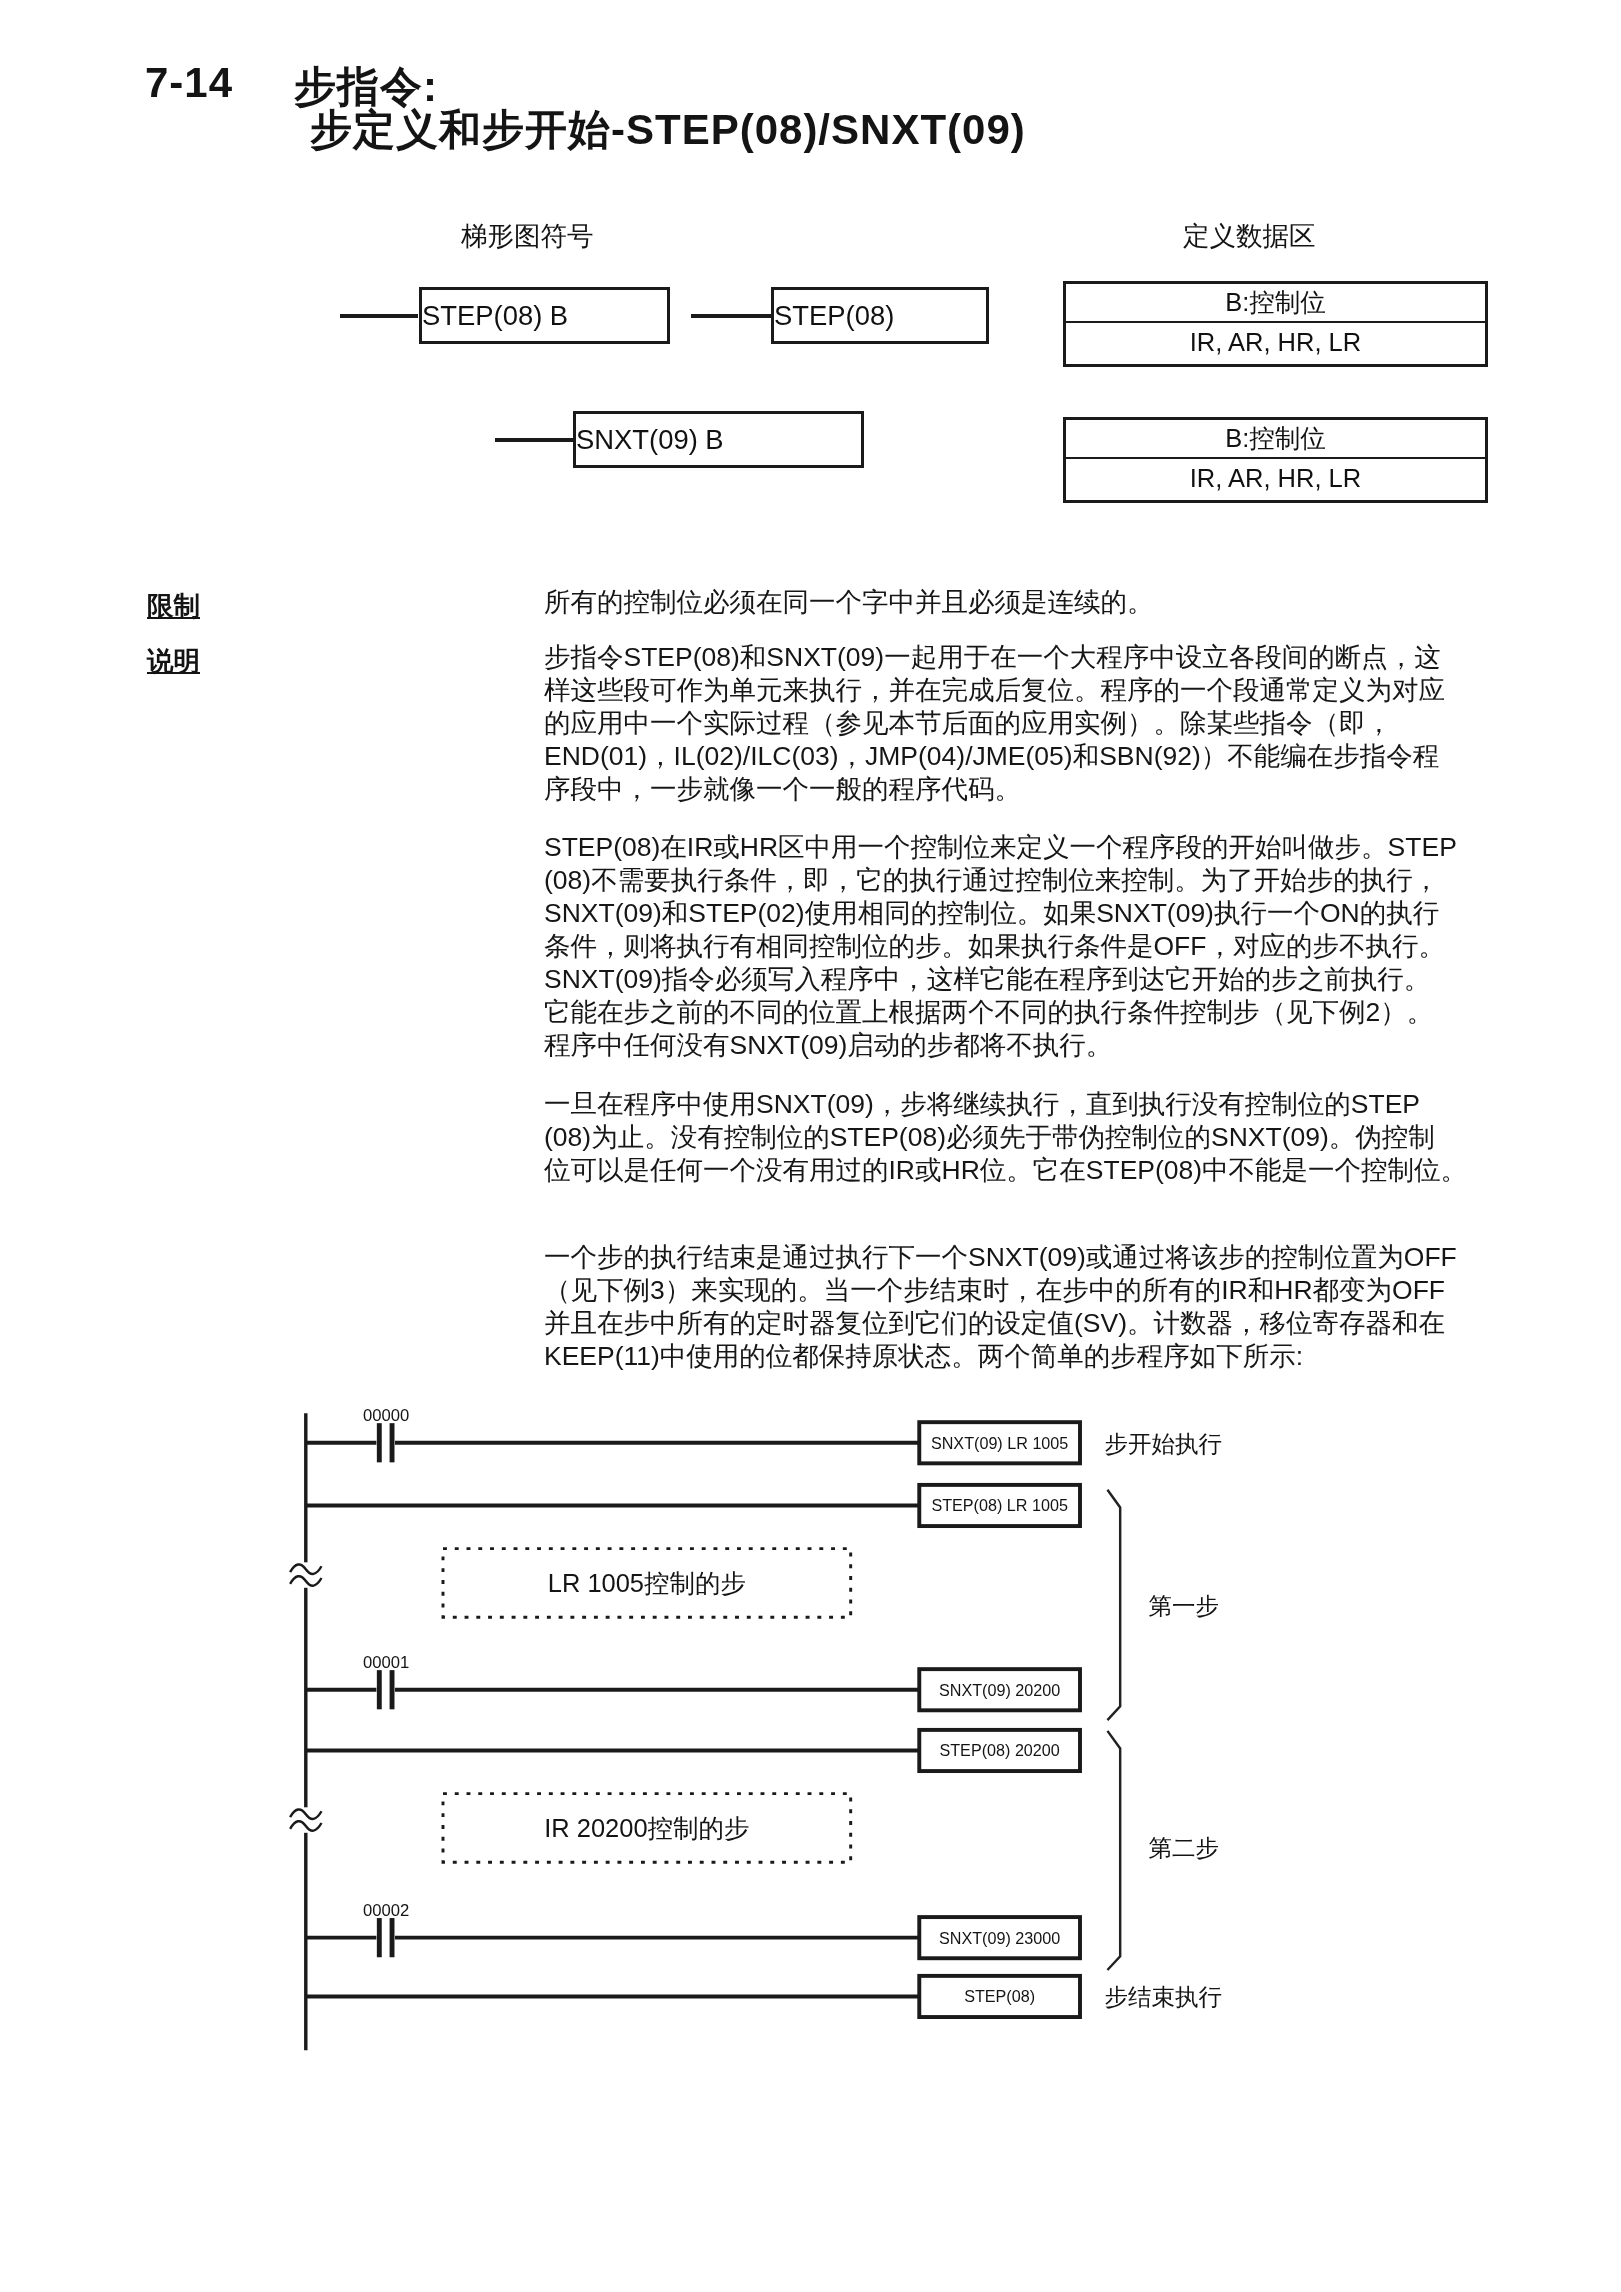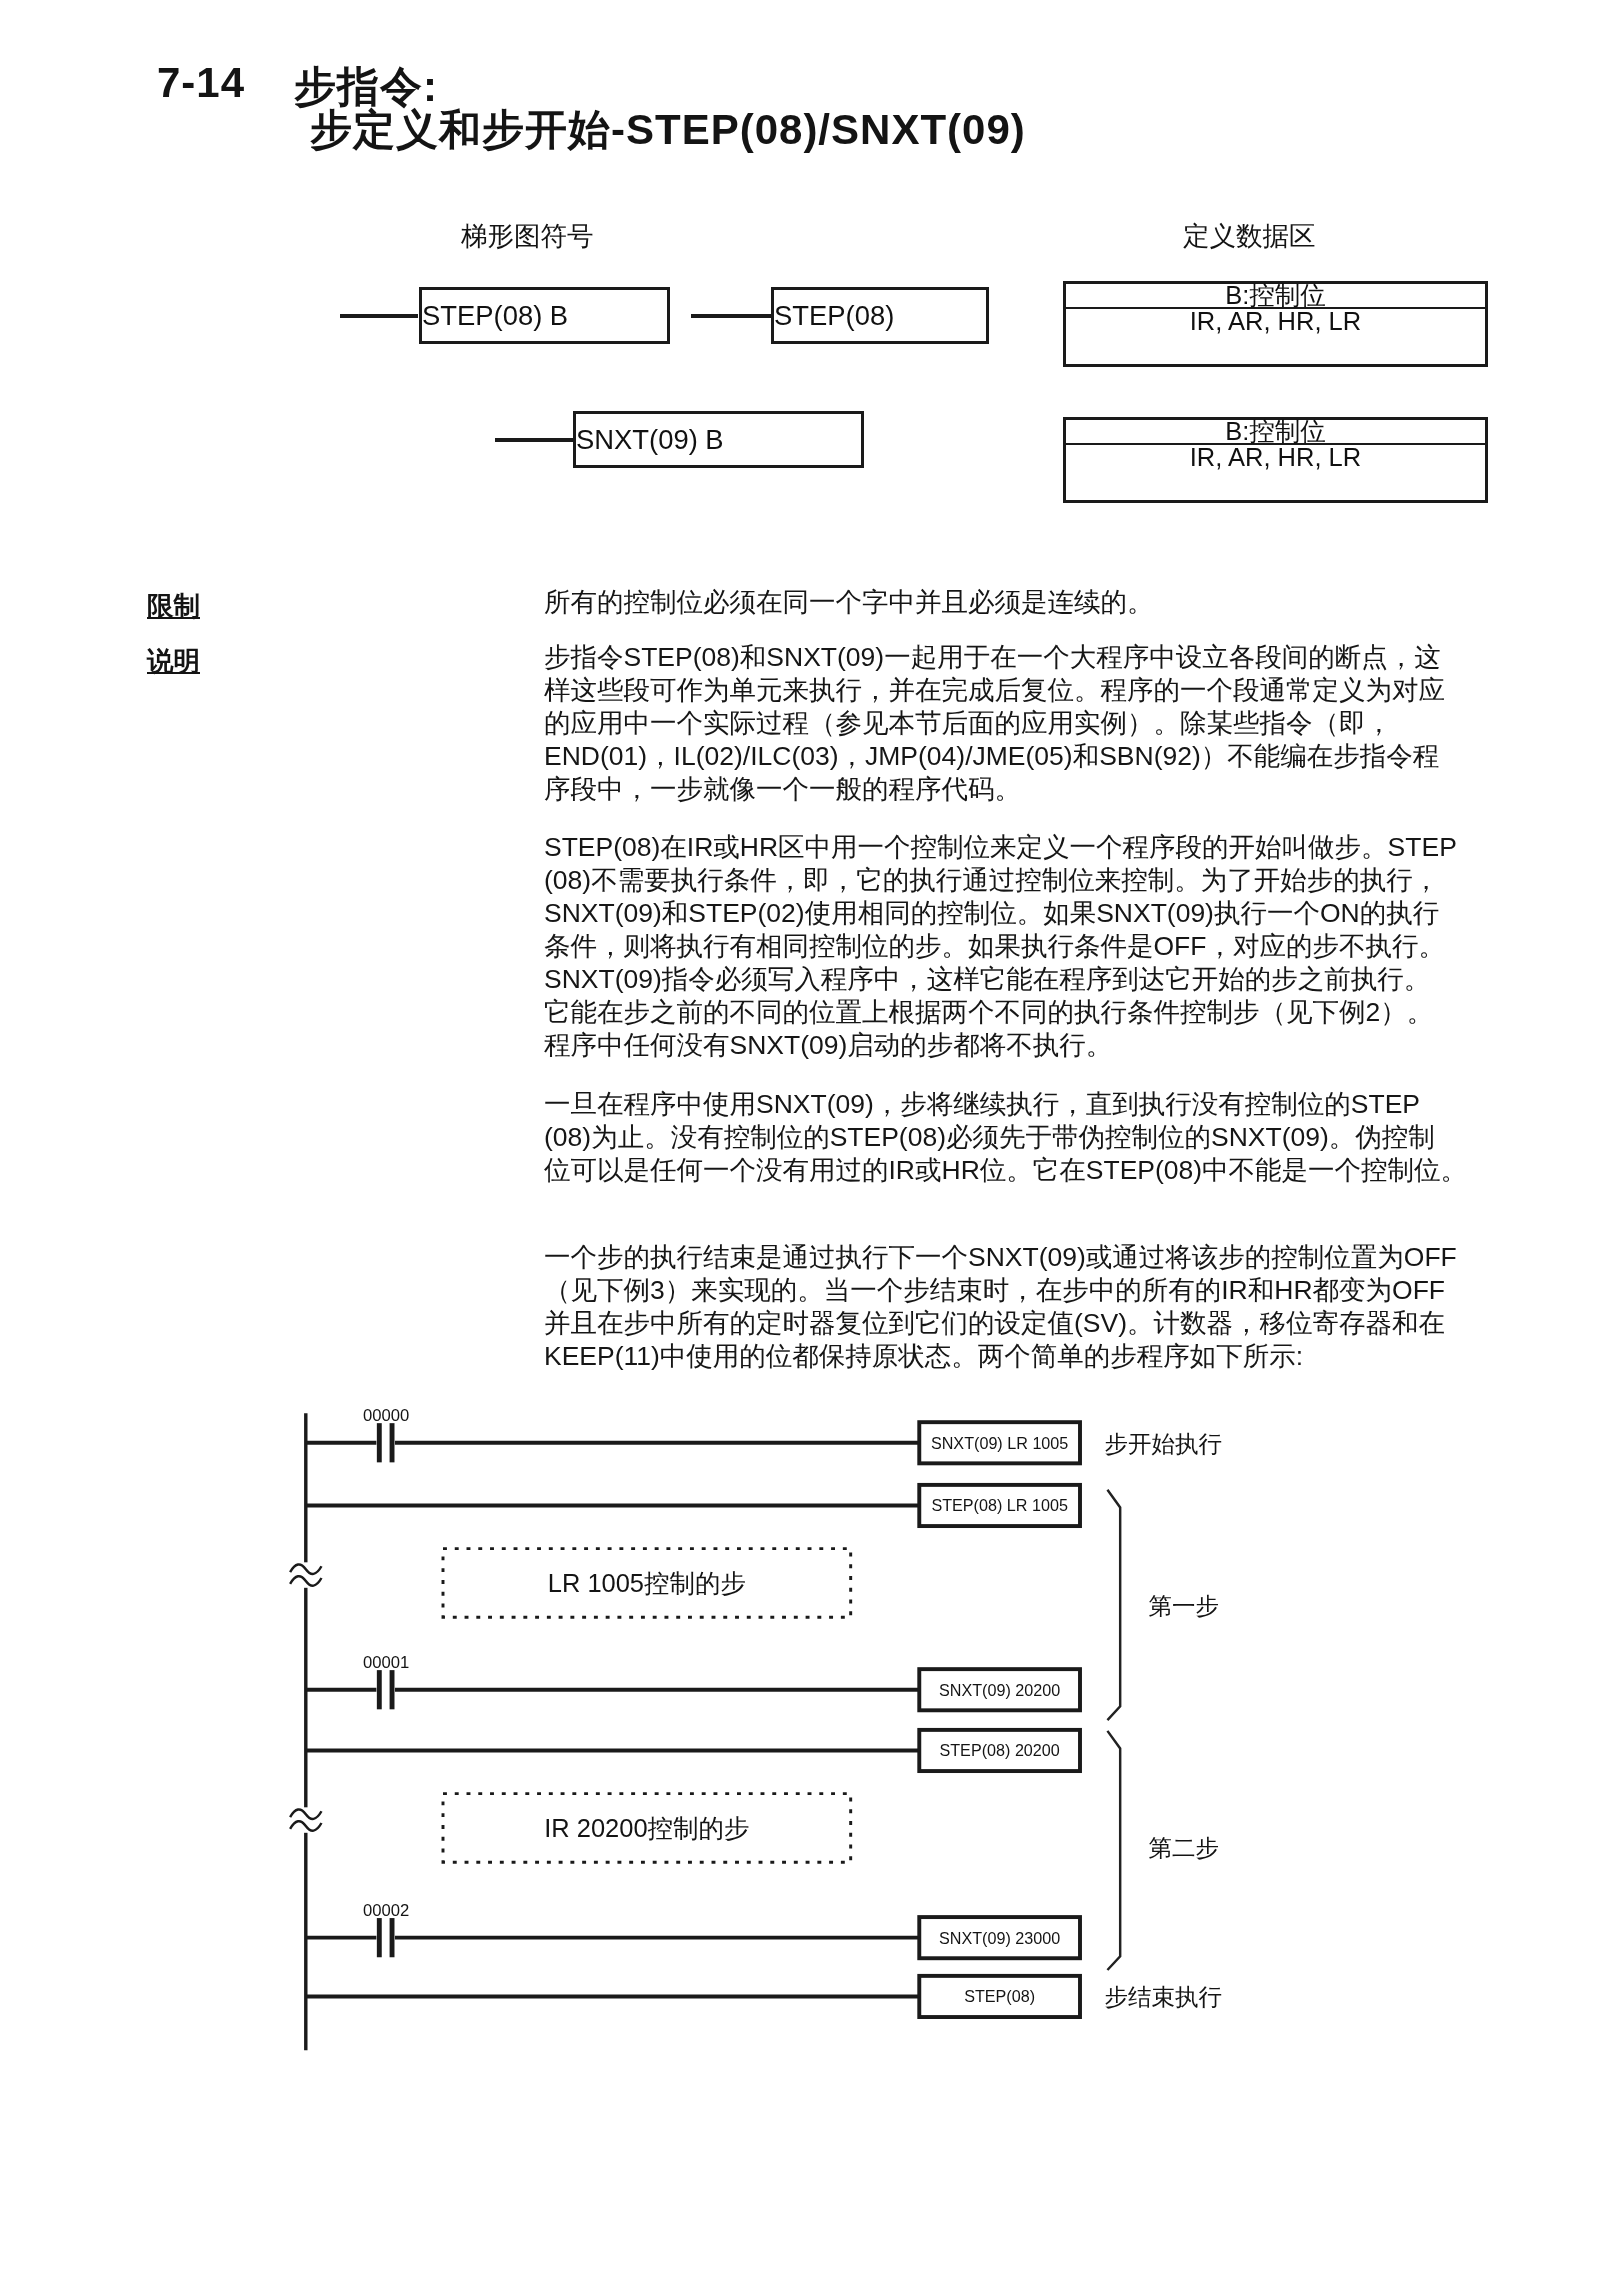--- a/index.html
+++ b/index.html
@@ -22,21 +22,21 @@
     position:absolute;box-sizing:border-box;background:#fff;
     border:3.9px solid #1a1a1a;
     display:flex;align-items:center;
     font-size:27.4px;white-space:nowrap;
   }
   .databox{
     position:absolute;box-sizing:border-box;background:#fff;
     border:3.9px solid #1a1a1a;
   }
   .databox .cell{
-    box-sizing:border-box;height:25px;
+    box-sizing:border-box;height:39px;
     display:flex;align-items:center;justify-content:center;
     font-size:25.5px;white-space:nowrap;
   }
   .databox .cell-top{border-bottom:2.9px solid #1a1a1a;}
   
   .sidelabel{position:absolute;left:147px;font-size:26.5px;font-weight:bold;color:#141414;text-decoration:underline;}
   .para{
     position:absolute;left:544px;width:1005px;
     font-size:26.5px;line-height:33px;color:#161616;
     white-space:pre-line;
@@ -54,21 +54,21 @@
   #ladder .addr{font-size:17px;text-anchor:middle;}
   #ladder .optext{font-size:16.5px;text-anchor:middle;}
   #ladder .note{font-size:24px;}
   #ladder .dashtext{font-size:26px;text-anchor:middle;}
 </style>
 </head>
 <body>
 
 <div id="page">
 
-  <div class="abs title" style="left:157px;top:59px;">7-14</div>
+  <div class="abs title" style="left:145px;top:59px;">7-14</div>
   <div class="abs title" style="left:294px;top:59px;">步指令:</div>
   <div class="abs title" style="left:294px;top:102px;margin-left:16px;">步定义和步开始-STEP(08)/SNXT(09)</div>
 
   <div class="colhead" style="left:461px;top:218px;">梯形图符号</div>
   <div class="colhead" style="left:1183px;top:218px;">定义数据区</div>
 
   <div class="hline" style="left:340px;top:314px;width:78px;"></div>
   <div class="ibox" style="left:419px;top:287px;width:251px;height:57px;">
     <span>STEP(08) B</span>
   </div>

